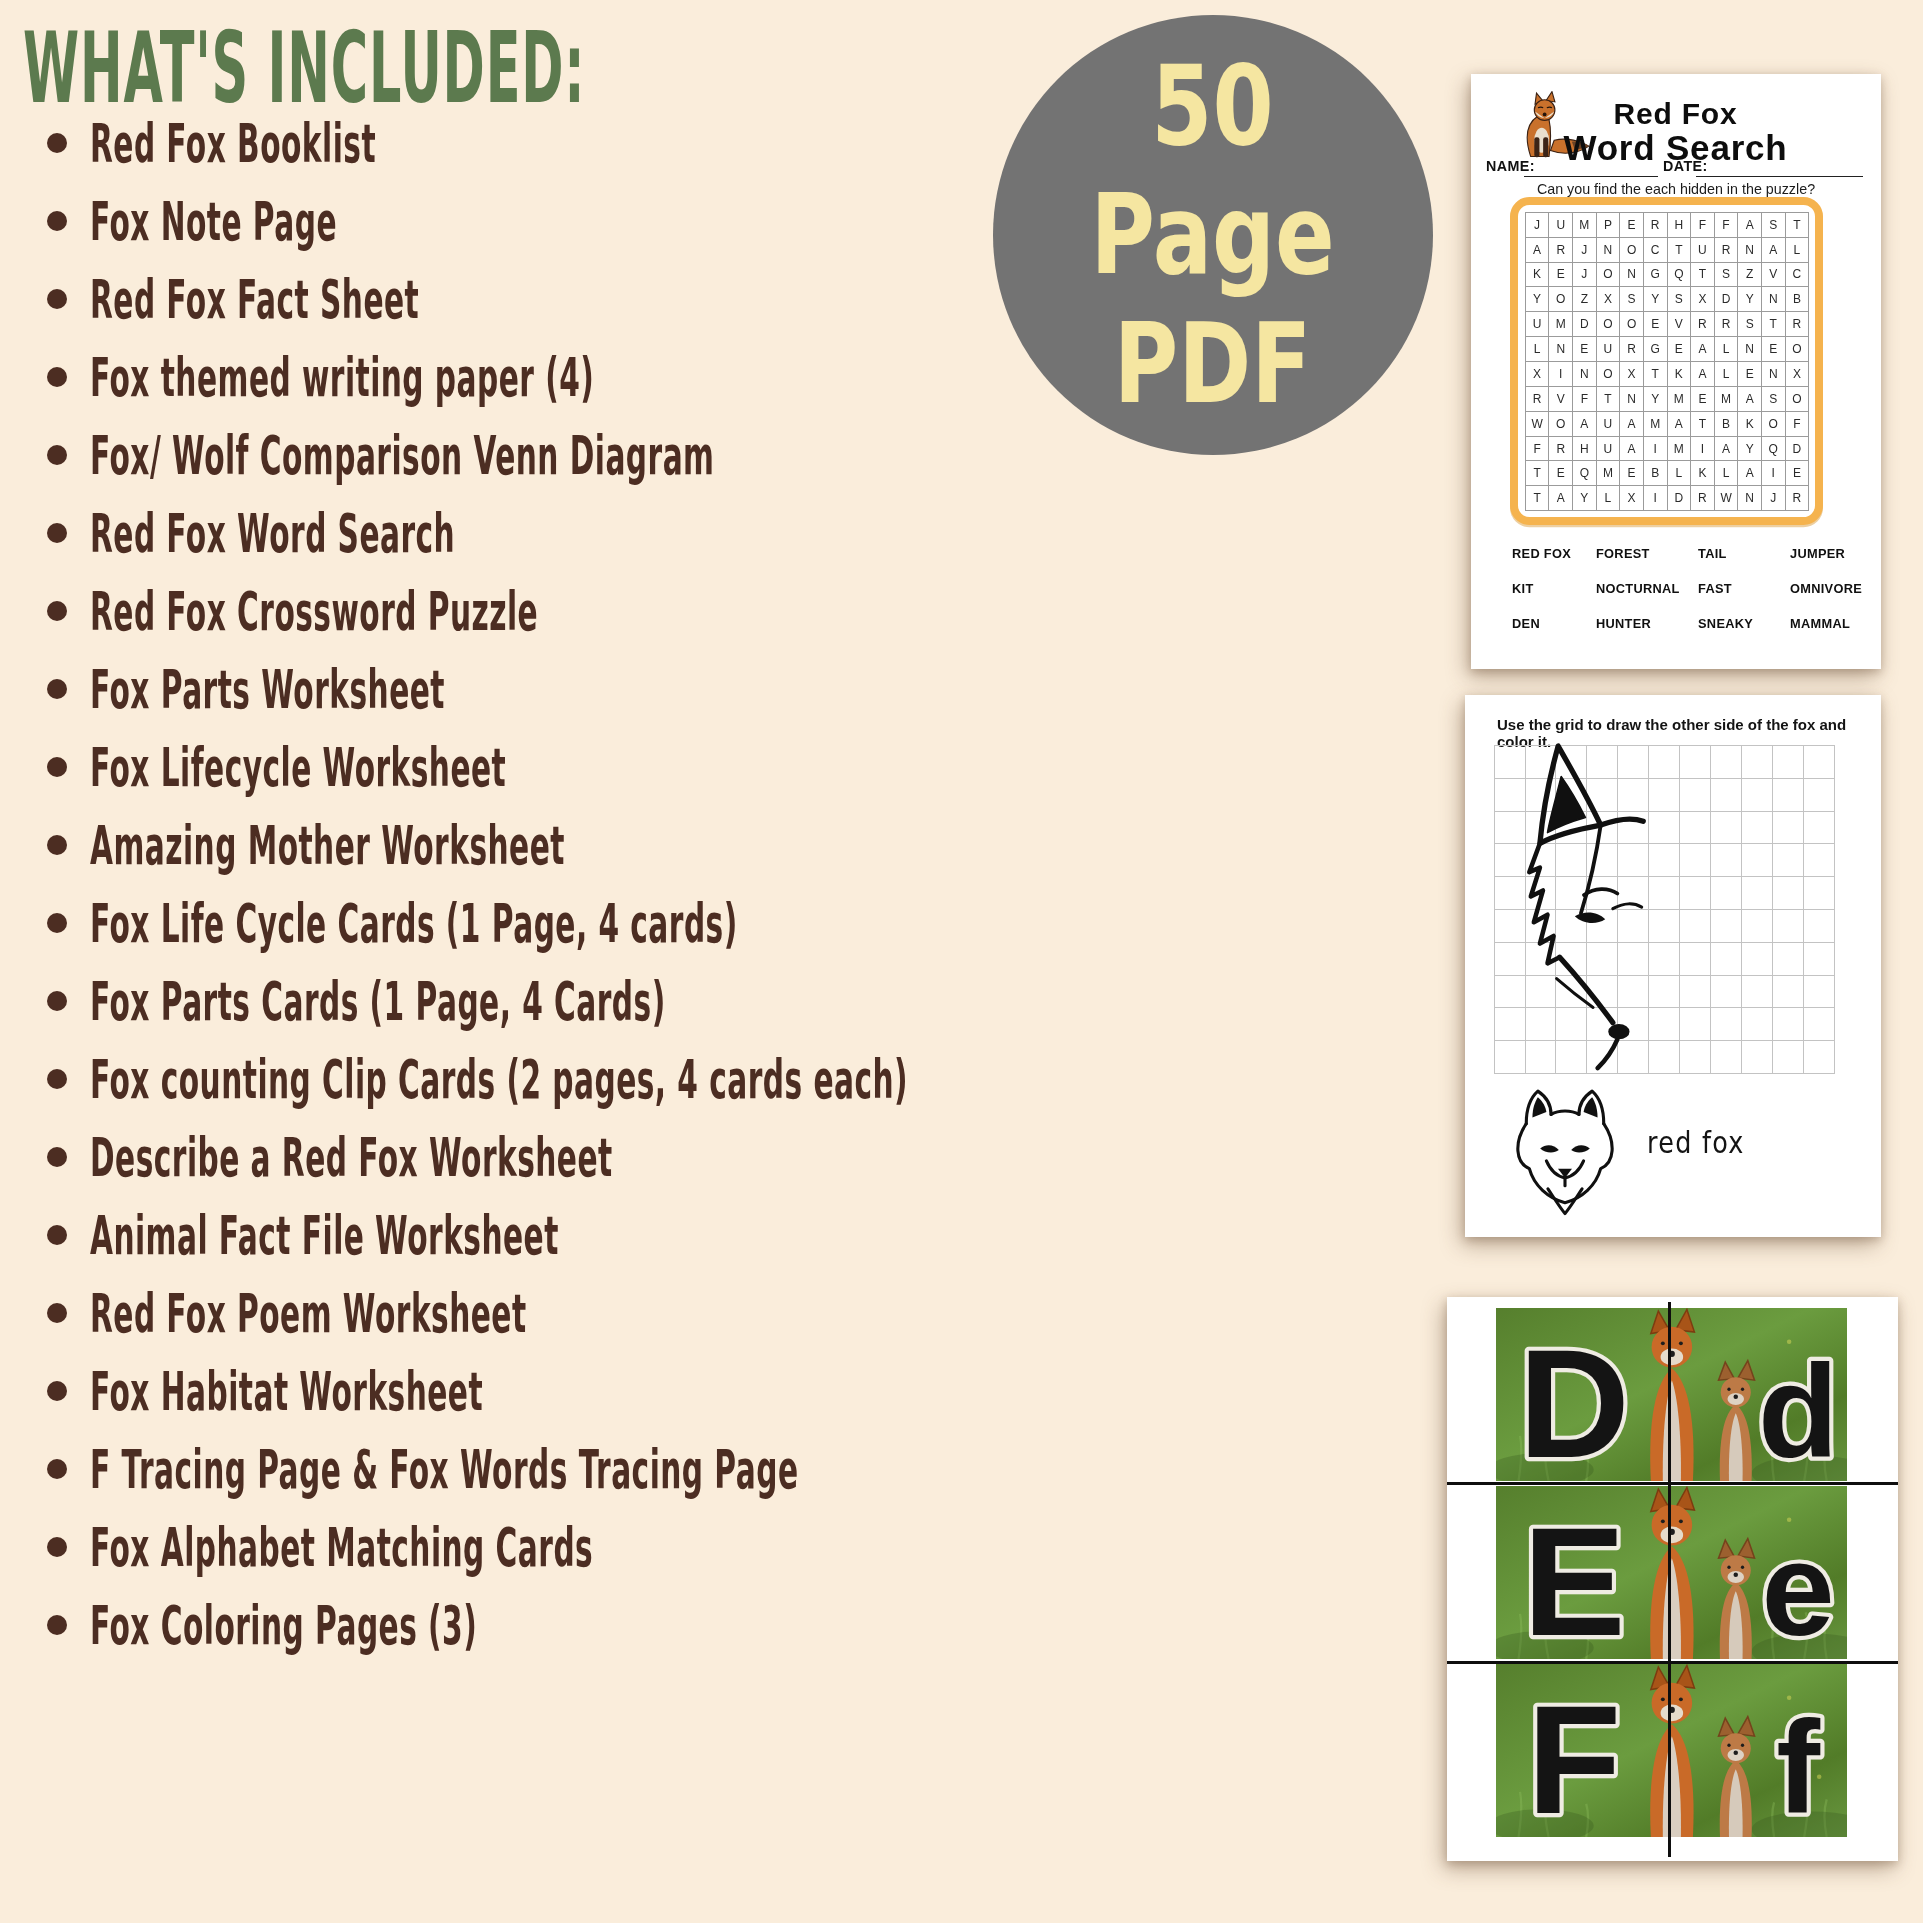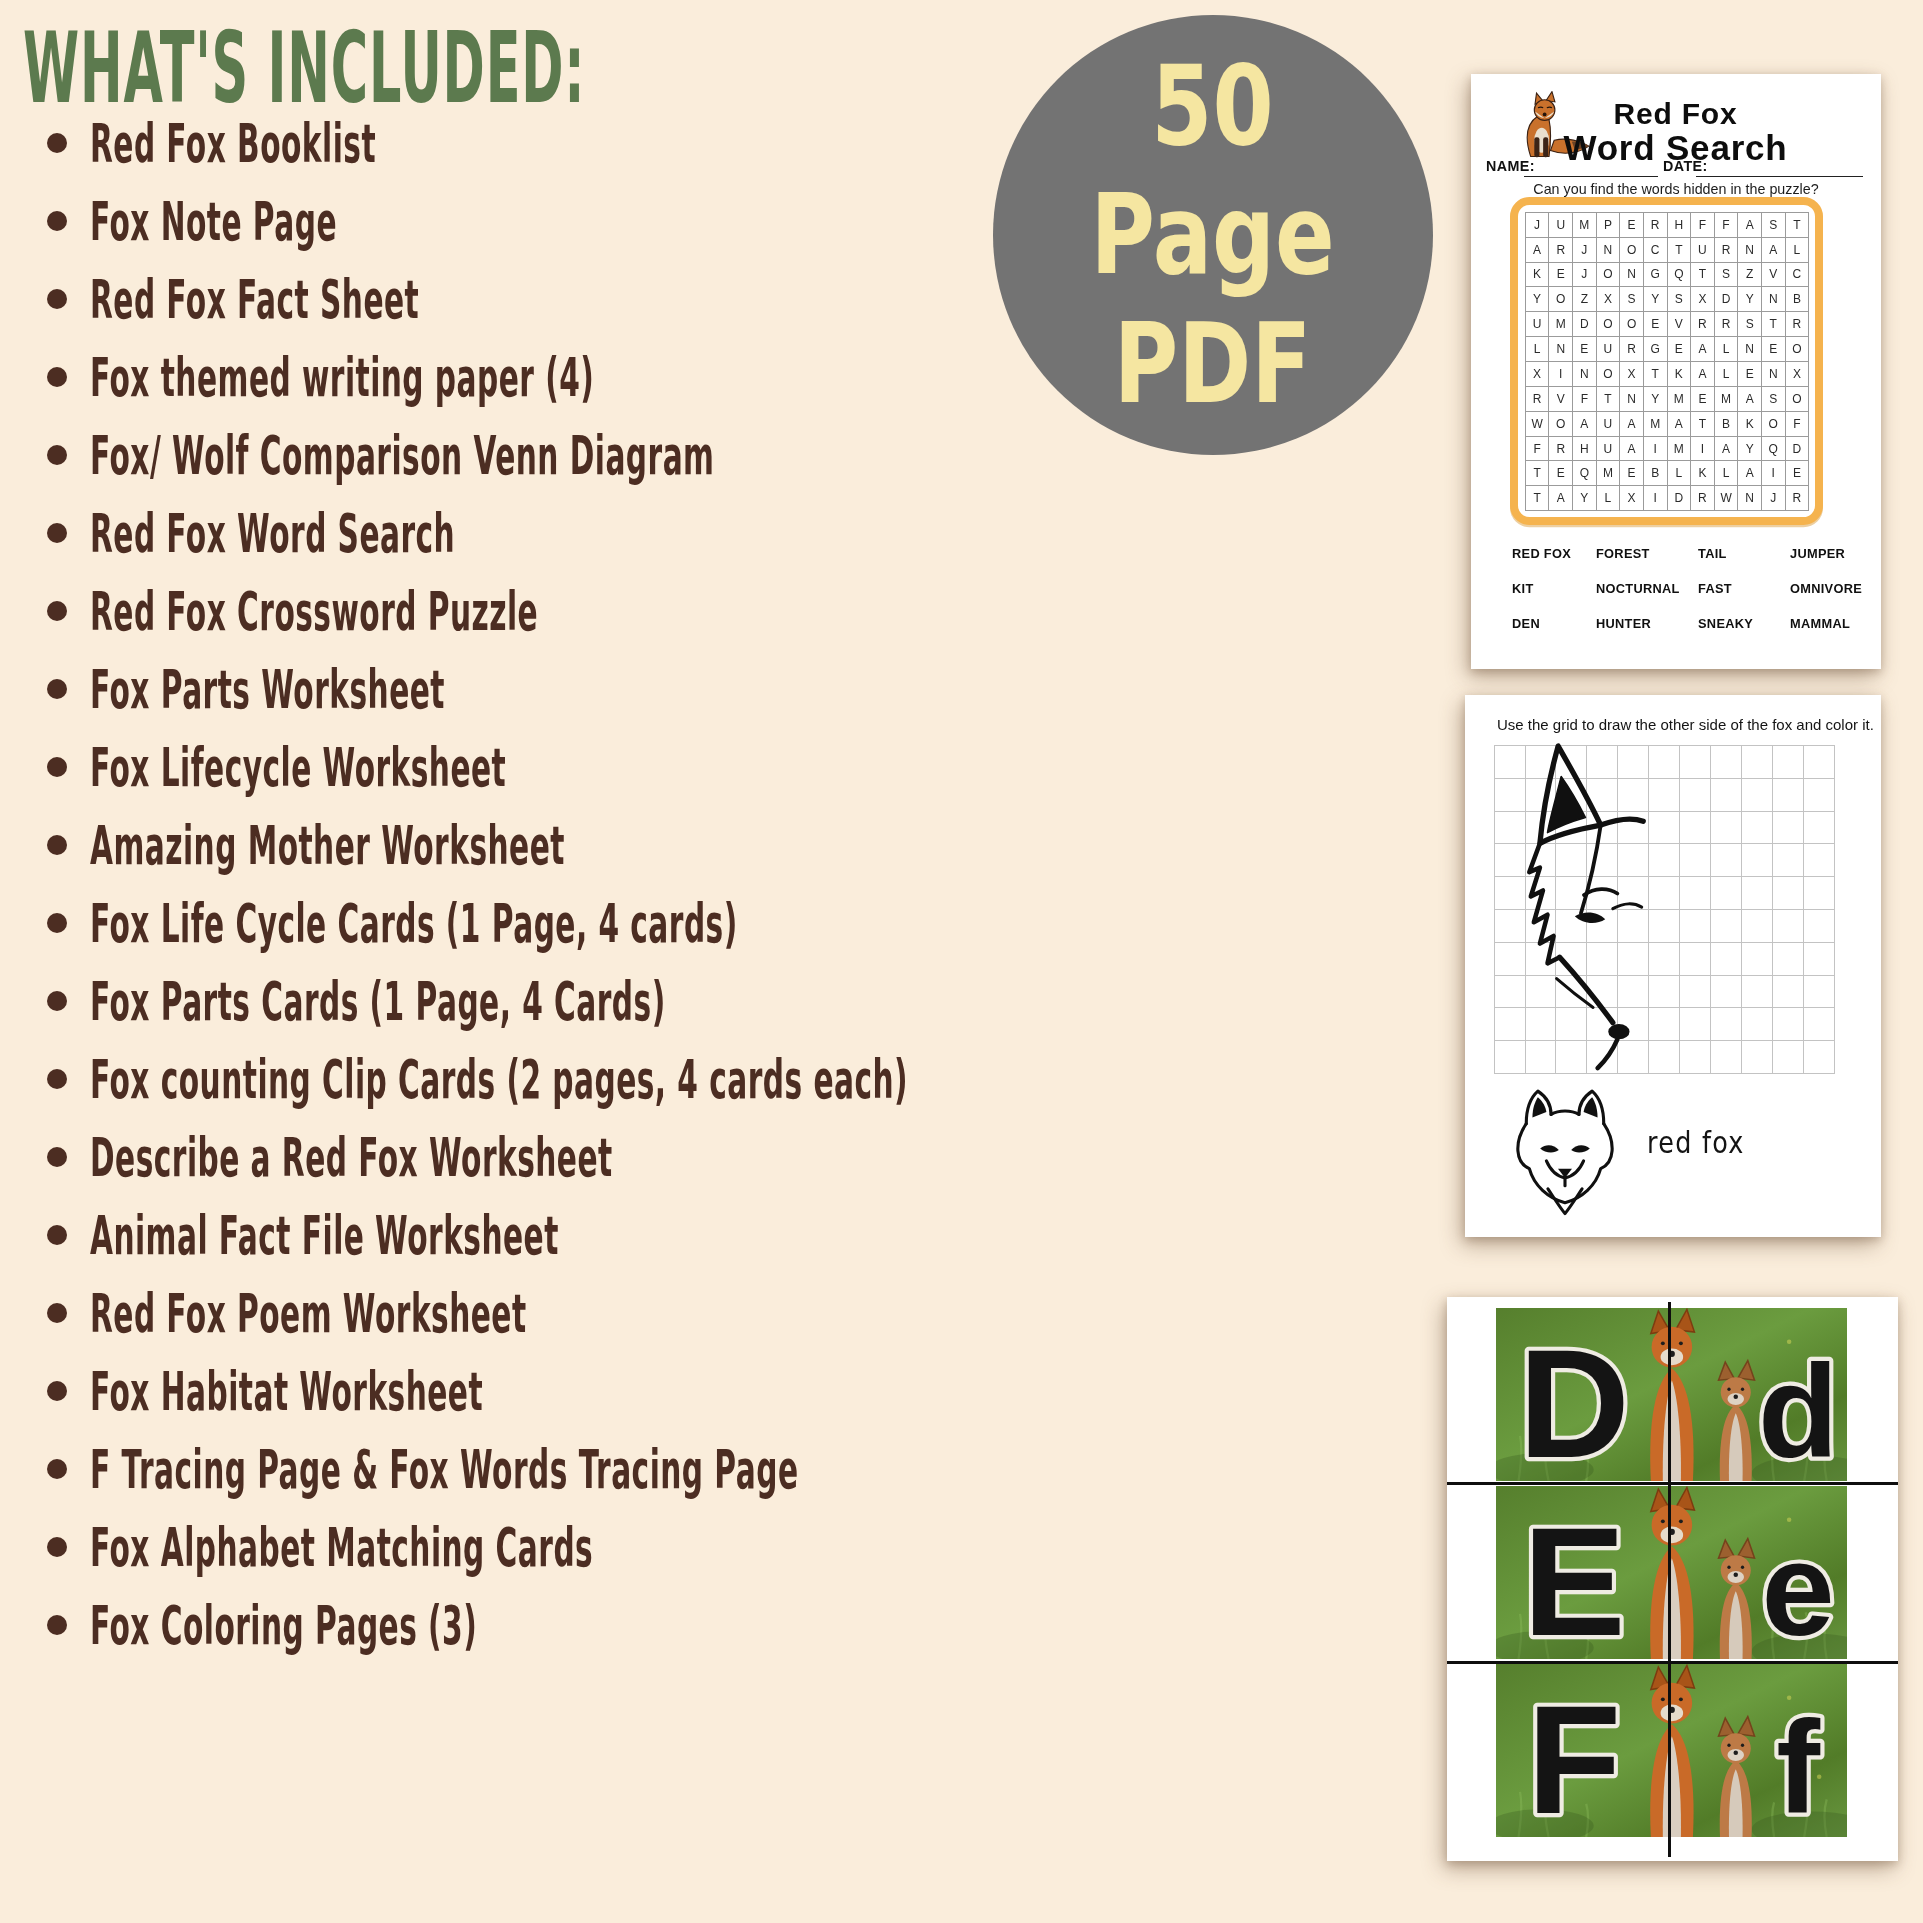--- a/index.html
+++ b/index.html
@@ -74,21 +74,21 @@
     display:flex;align-items:center;justify-content:center;
     font-size:12px;color:#2b2b2b;
   }
   #ws-words{
     position:absolute;left:41px;top:472px;display:grid;
     grid-template-columns:84px 102px 92px auto;grid-auto-rows:35px;
     font-size:12.8px;font-weight:bold;color:#101010;letter-spacing:0.3px;
   }
 
   
-  #dw-instr{position:absolute;left:32px;top:21px;font-size:15px;font-weight:normal;color:#141414}
+  #dw-instr{position:absolute;left:32px;top:21px;font-size:15px;font-weight:bold;color:#141414}
   #dw-grid{
     position:absolute;left:28.6px;top:50px;width:341px;height:329px;box-sizing:border-box;
     display:grid;grid-template-columns:repeat(11,1fr);grid-template-rows:repeat(10,1fr);
     border-left:1.1px solid #c3c3c3;border-top:1.1px solid #c3c3c3;
   }
   .dw-cell{border-right:1.1px solid #c3c3c3;border-bottom:1.1px solid #c3c3c3}
   #dw-halffox{position:absolute;left:45px;top:42px;width:154px;height:338px}
   #dw-head{position:absolute;left:38px;top:391px;width:124px;height:132px}
   #dw-caption{
     position:absolute;left:182px;top:430px;
@@ -210,21 +210,21 @@
     <path d="M34 27 A14 14 0 0 0 60 27 L47 36 Z" fill="#e9dfce"></path>
     <circle cx="47" cy="31" r="2.6" fill="#24150c"></circle>
     <path d="M38 22 q4 -2 7 0 M50 22 q4 -2 7 0" stroke="#24150c" stroke-width="1.6" fill="none"></path>
   </svg>
   <div id="ws-title1">Red Fox</div>
   <div id="ws-title2">Word Search</div>
   <div id="ws-name-label" class="ws-label">NAME:</div>
   <div id="ws-name-line" class="ws-line"></div>
   <div id="ws-date-label" class="ws-label">DATE:</div>
   <div id="ws-date-line" class="ws-line"></div>
-  <div id="ws-prompt">Can you find the words hidden in the puzzle?</div>
+  <div id="ws-prompt">Can you find the each hidden in the puzzle?</div>
   <div id="ws-frame" style="border-color: rgb(245, 179, 78);">
     <div id="ws-grid">
         <div class="ws-cell">J</div>
         <div class="ws-cell">U</div>
         <div class="ws-cell">M</div>
         <div class="ws-cell">P</div>
         <div class="ws-cell">E</div>
         <div class="ws-cell">R</div>
         <div class="ws-cell">H</div>
         <div class="ws-cell">F</div>

